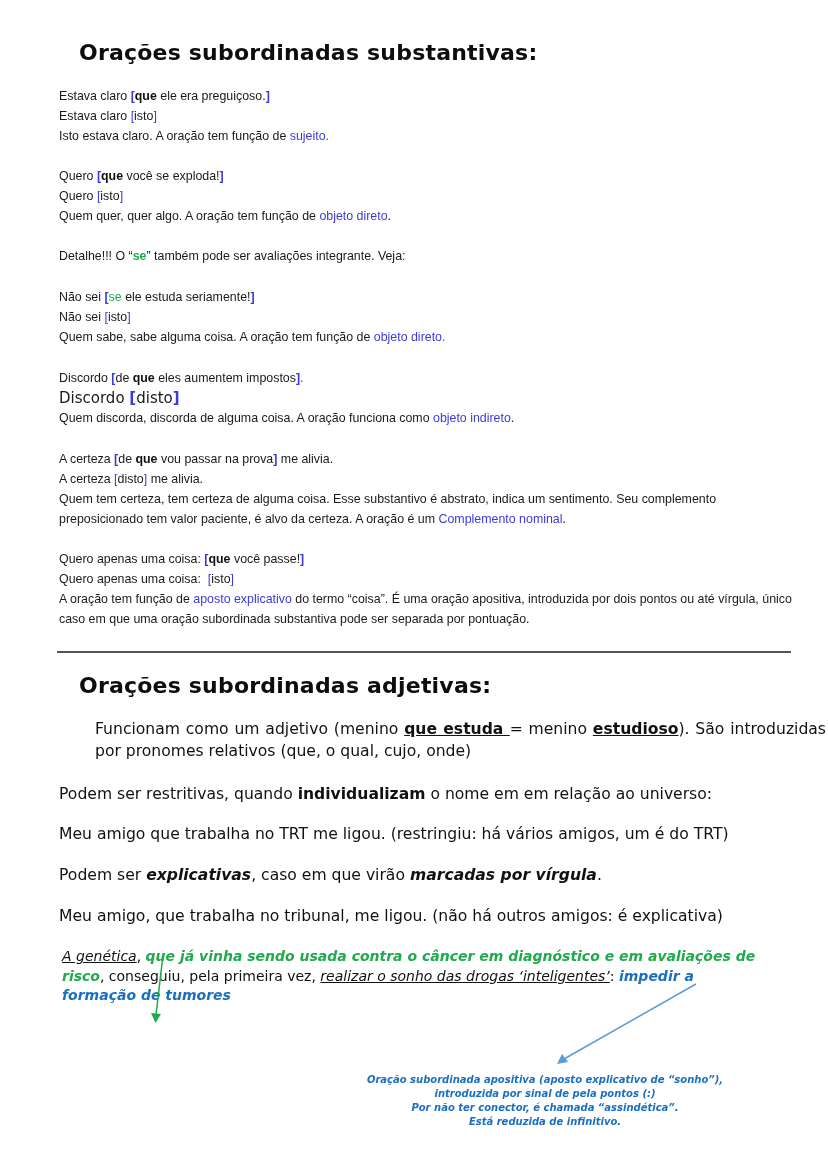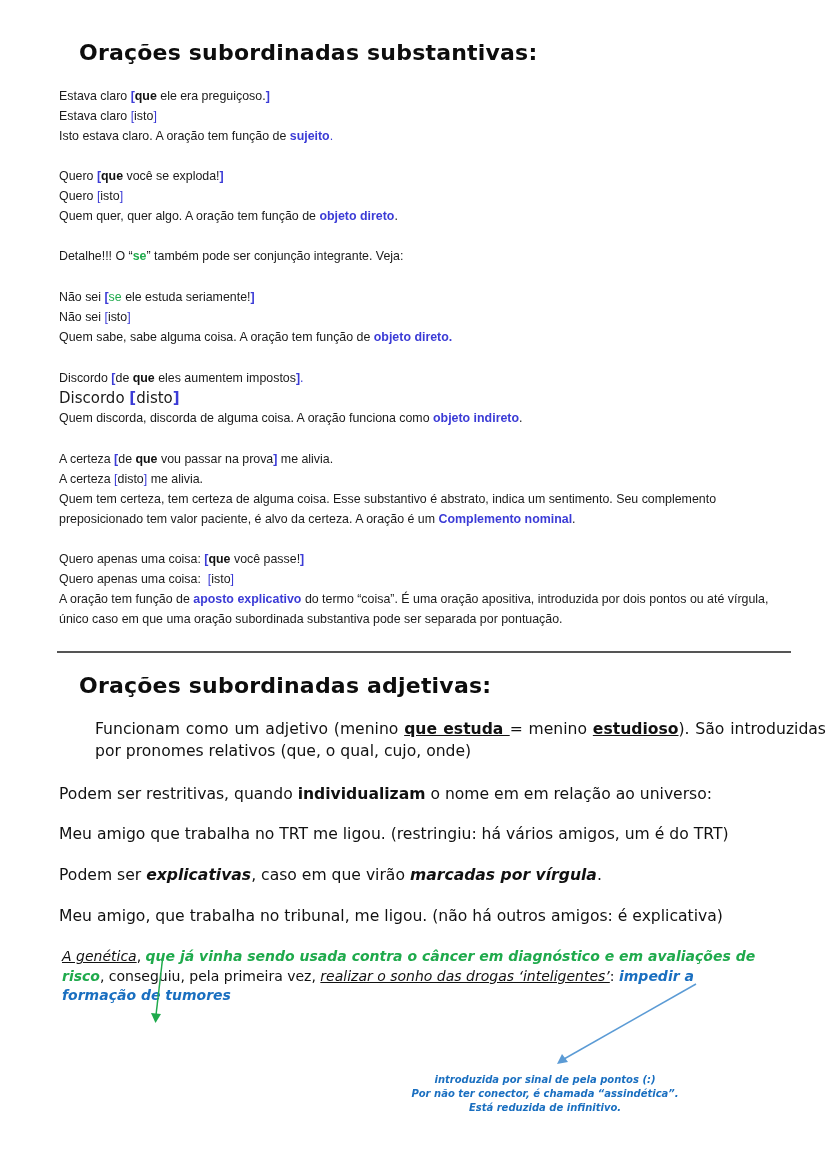--- a/index.html
+++ b/index.html
@@ -16,21 +16,21 @@
   .h1.sub { top: 40px; }
   .h1.adj { top: 673px; }
 
   
   .small { position: absolute; left: 59px; font-family: "Liberation Sans", sans-serif; font-size: 12.4px; line-height: 20px; color: #1a1a1a; }
   .small .line { white-space: nowrap; height: 20px; }
   .small .line.wrap { white-space: normal; width: 735px; height: auto; }
   .small .line.big { font-family: "DejaVu Sans", sans-serif; font-size: 15px; height: 20px; }
   .b { font-weight: bold; color: #111; }
   .br { color: #3b3bd6; }
-  .kw { color: #3b3bd6; font-weight: bold; }
+  .kw { color: #3b3bd6; font-weight: normal; }
   .kwn { color: #3b3bd6; }
   .gr { color: #1faa4c; }
 
   .sep { position: absolute; left: 57px; top: 651px; width: 734px; height: 2px; background: #555; }
 
   
   .adjp { position: absolute; left: 59px; width: 731px; font-family: "DejaVu Sans", sans-serif; font-size: 15.6px; line-height: 22px; color: #111; }
   .adjp.justify { text-align: justify; text-align-last: left; }
   .u { text-decoration: underline; }
   .bi { font-weight: bold; font-style: italic; }
@@ -81,21 +81,21 @@
     <div class="line">
       <span>Quero </span><span class="br">[</span><span>isto</span><span class="br">]</span>
     </div>
     <div class="line">
       <span>Quem quer, quer algo. A oração tem função de </span><span class="kw">objeto direto</span><span>.</span>
     </div>
   </div>
 
   <div class="small" style="top:246px;">
     <div class="line">
-      <span>Detalhe!!! O “</span><span class="gr b" style="color:#1faa4c;">se</span><span>” também pode ser conjunção integrante. Veja:</span>
+      <span>Detalhe!!! O “</span><span class="gr b" style="color:#1faa4c;">se</span><span>” também pode ser avaliações integrante. Veja:</span>
     </div>
   </div>
 
   <div class="small" style="top:287px;">
     <div class="line">
       <span>Não sei </span><span class="br b">[</span><span class="gr">se</span><span> ele estuda seriamente!</span><span class="br b">]</span>
     </div>
     <div class="line">
       <span>Não sei </span><span class="br">[</span><span>isto</span><span class="br">]</span>
     </div>
@@ -175,18 +175,19 @@
       <path d="M151,1013 L161,1014 L155.5,1023 z" fill="#1faa4c"></path>
     </g>
     <g>
       <line x1="696" y1="984" x2="564" y2="1059" stroke="#5b9bd5" stroke-width="1.5"></line>
       <path d="M557,1064 L562,1054 L568,1062 z" fill="#5b9bd5"></path>
     </g>
   </svg>
 
 
   <div class="note-blue">
+    <div>Oração subordinada apositiva (aposto explicativo de “sonho”),</div>
     <div>introduzida por sinal de pela pontos (:)</div>
     <div>Por não ter conector, é chamada “assindética”.</div>
     <div>Está reduzida de infinitivo.</div>
   </div>
 
 </div>
 
 </body></html>

